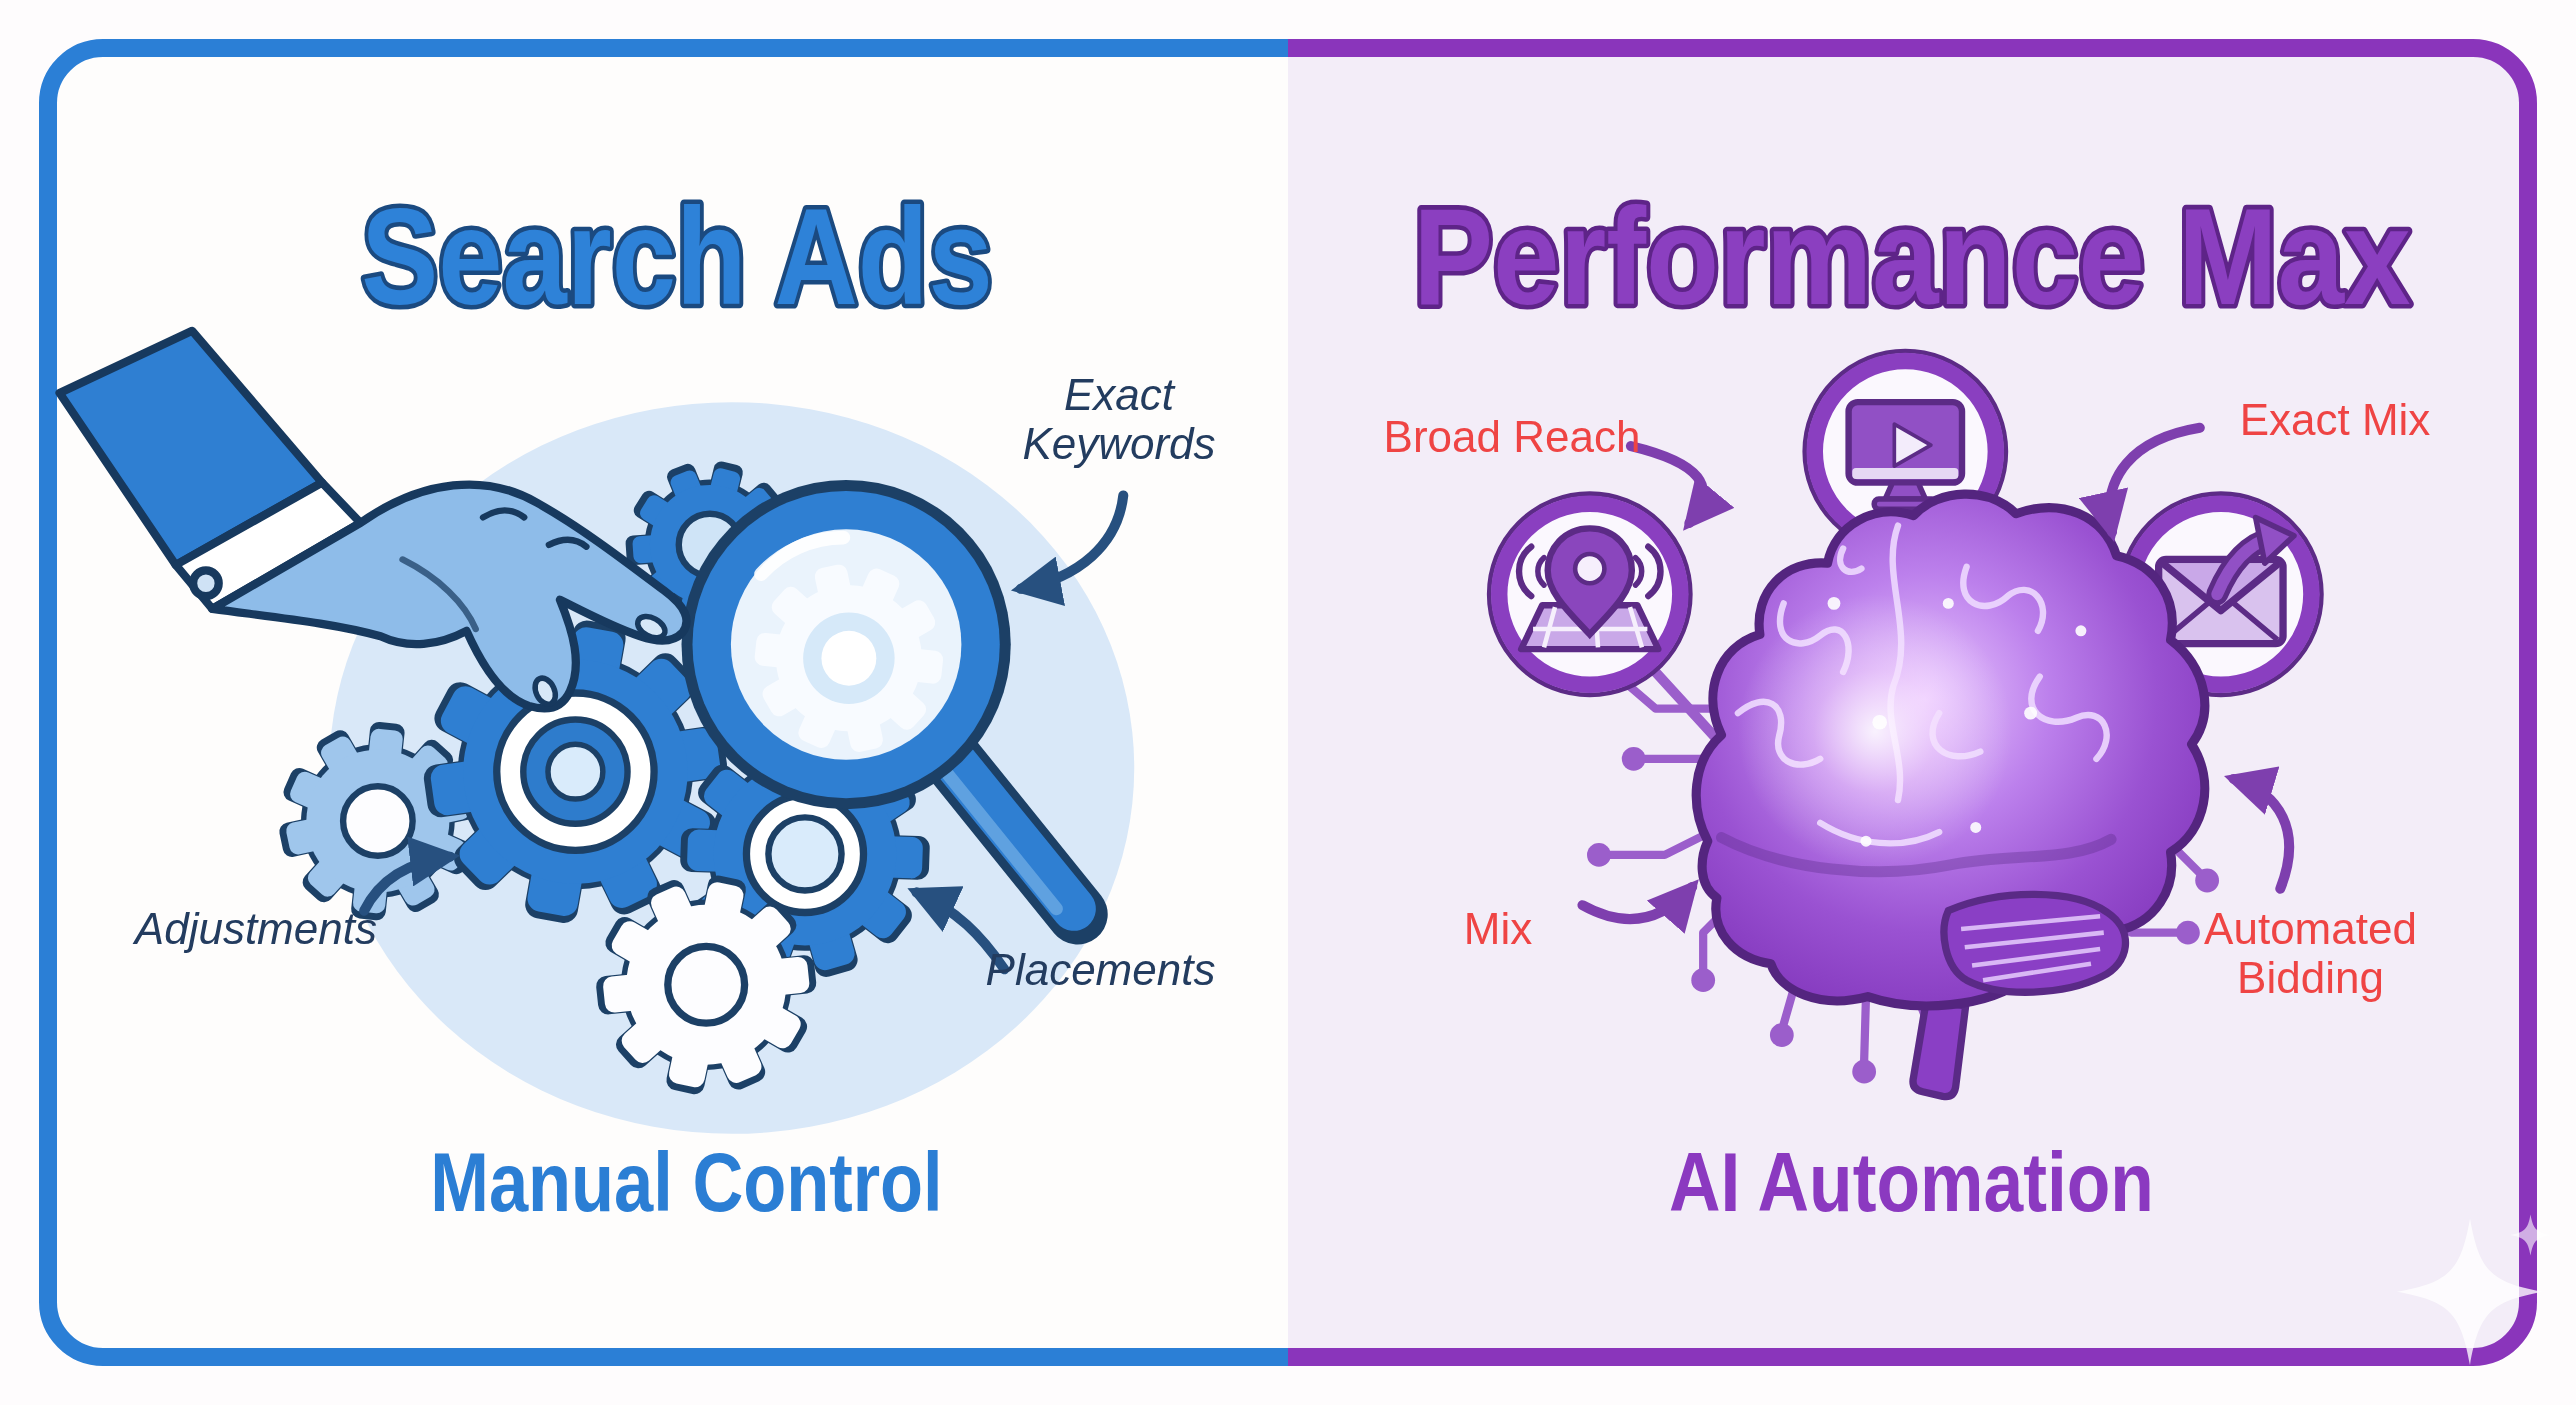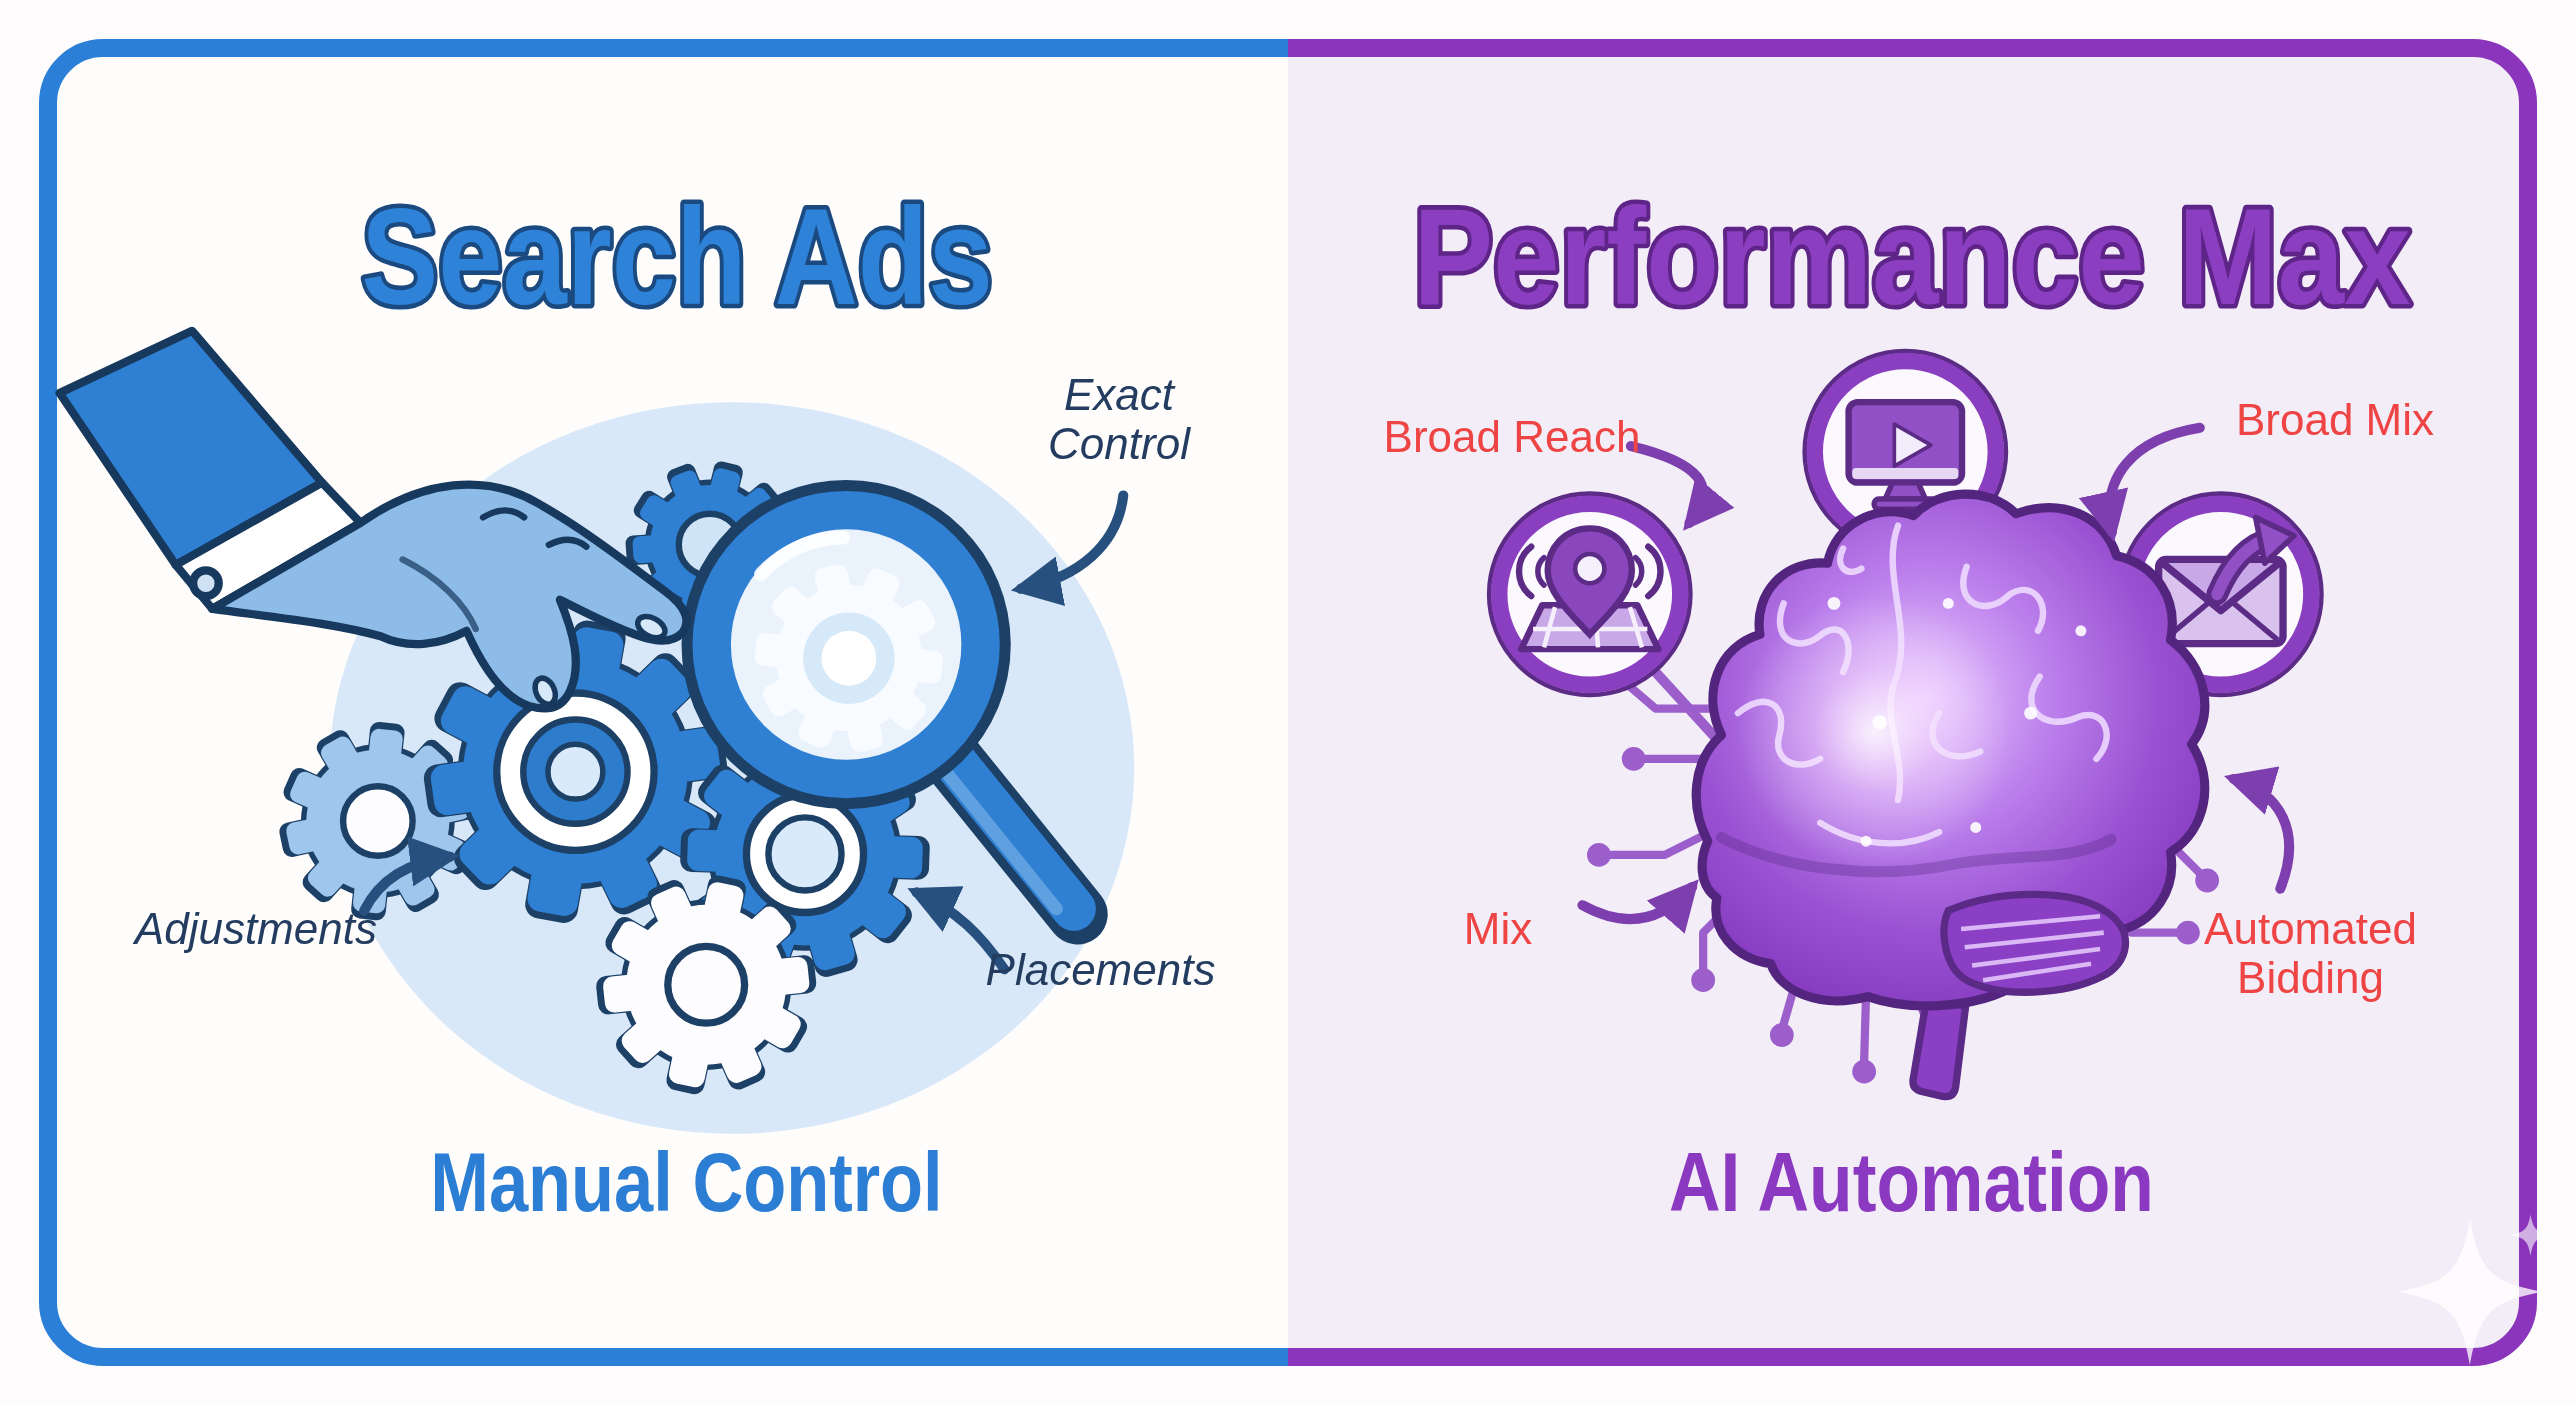--- a/index.html
+++ b/index.html
@@ -273,34 +273,34 @@
     </g>
 
     <path d="M 353 128 C 428 146 450 172 417 212" fill="none" stroke="#7e3fae" stroke-width="11" stroke-linecap="round" marker-end="url(#arrowPurple)"></path>
     <path d="M 975 108 C 902 120 866 162 879 222" fill="none" stroke="#7e3fae" stroke-width="11" stroke-linecap="round" marker-end="url(#arrowPurple)"></path>
     <path d="M 300 630 C 345 655 385 650 420 610" fill="none" stroke="#7e3fae" stroke-width="11" stroke-linecap="round" marker-end="url(#arrowPurple)"></path>
     <path d="M 1063 612 C 1088 548 1062 507 1012 492" fill="none" stroke="#7e3fae" stroke-width="11" stroke-linecap="round" marker-end="url(#arrowPurple)"></path>
   </svg>
 
   <div class="label label-left" style="left:936px;top:370px;width:366px;">
     <div>Exact</div>
-    <div>Control</div>
+    <div>Keywords</div>
   </div>
   <div class="label label-left" style="left:27.4px;top:904px;width:457px;">
     <div>Adjustments</div>
   </div>
   <div class="label label-left" style="left:872px;top:945px;width:457px;">
     <div>Placements</div>
   </div>
 
   <div class="label label-right" style="left:1329px;top:412px;width:366px;">
     <div>Broad Reach</div>
   </div>
   <div class="label label-right" style="left:2152px;top:395px;width:366px;">
-    <div>Broad Mix</div>
+    <div>Exact Mix</div>
   </div>
   <div class="label label-right" style="left:1315px;top:904px;width:366px;">
     <div>Mix</div>
   </div>
   <div class="label label-right" style="left:2082px;top:904px;width:457px;">
     <div>Automated</div>
     <div>Bidding</div>
   </div>
 
   <svg style="left:412px;top:1123px;" width="549" height="119" viewBox="0 0 600 130">

